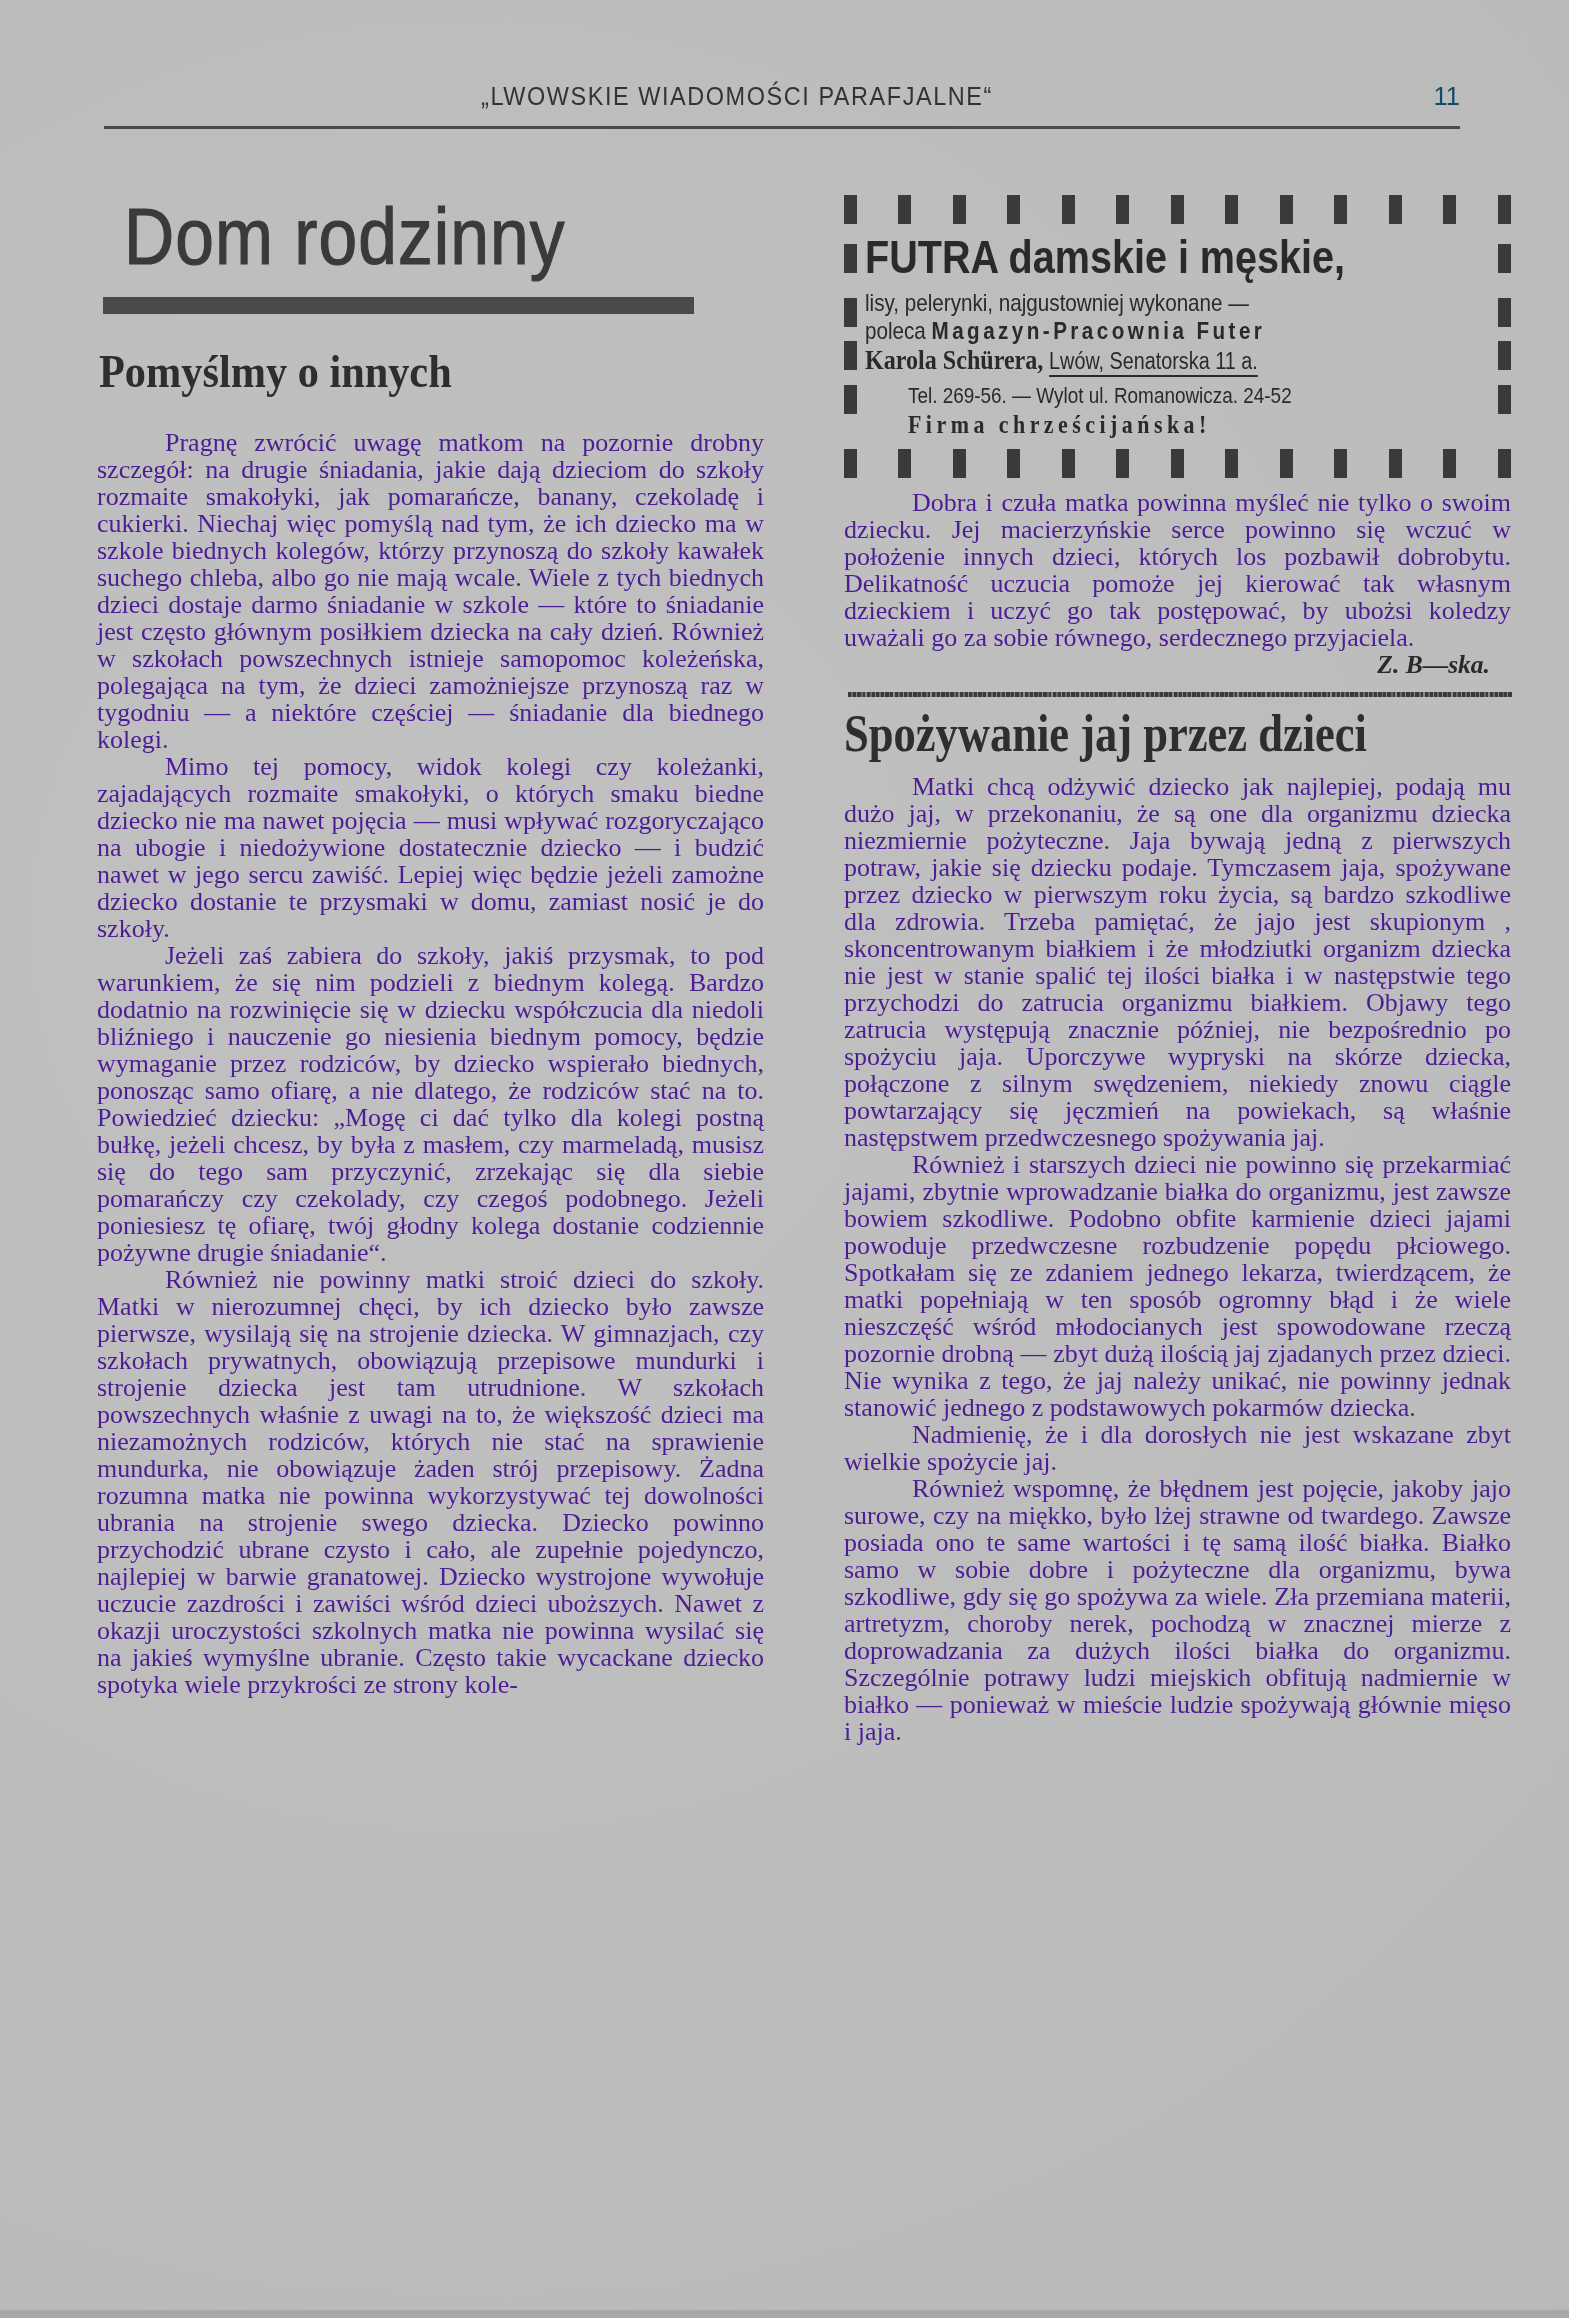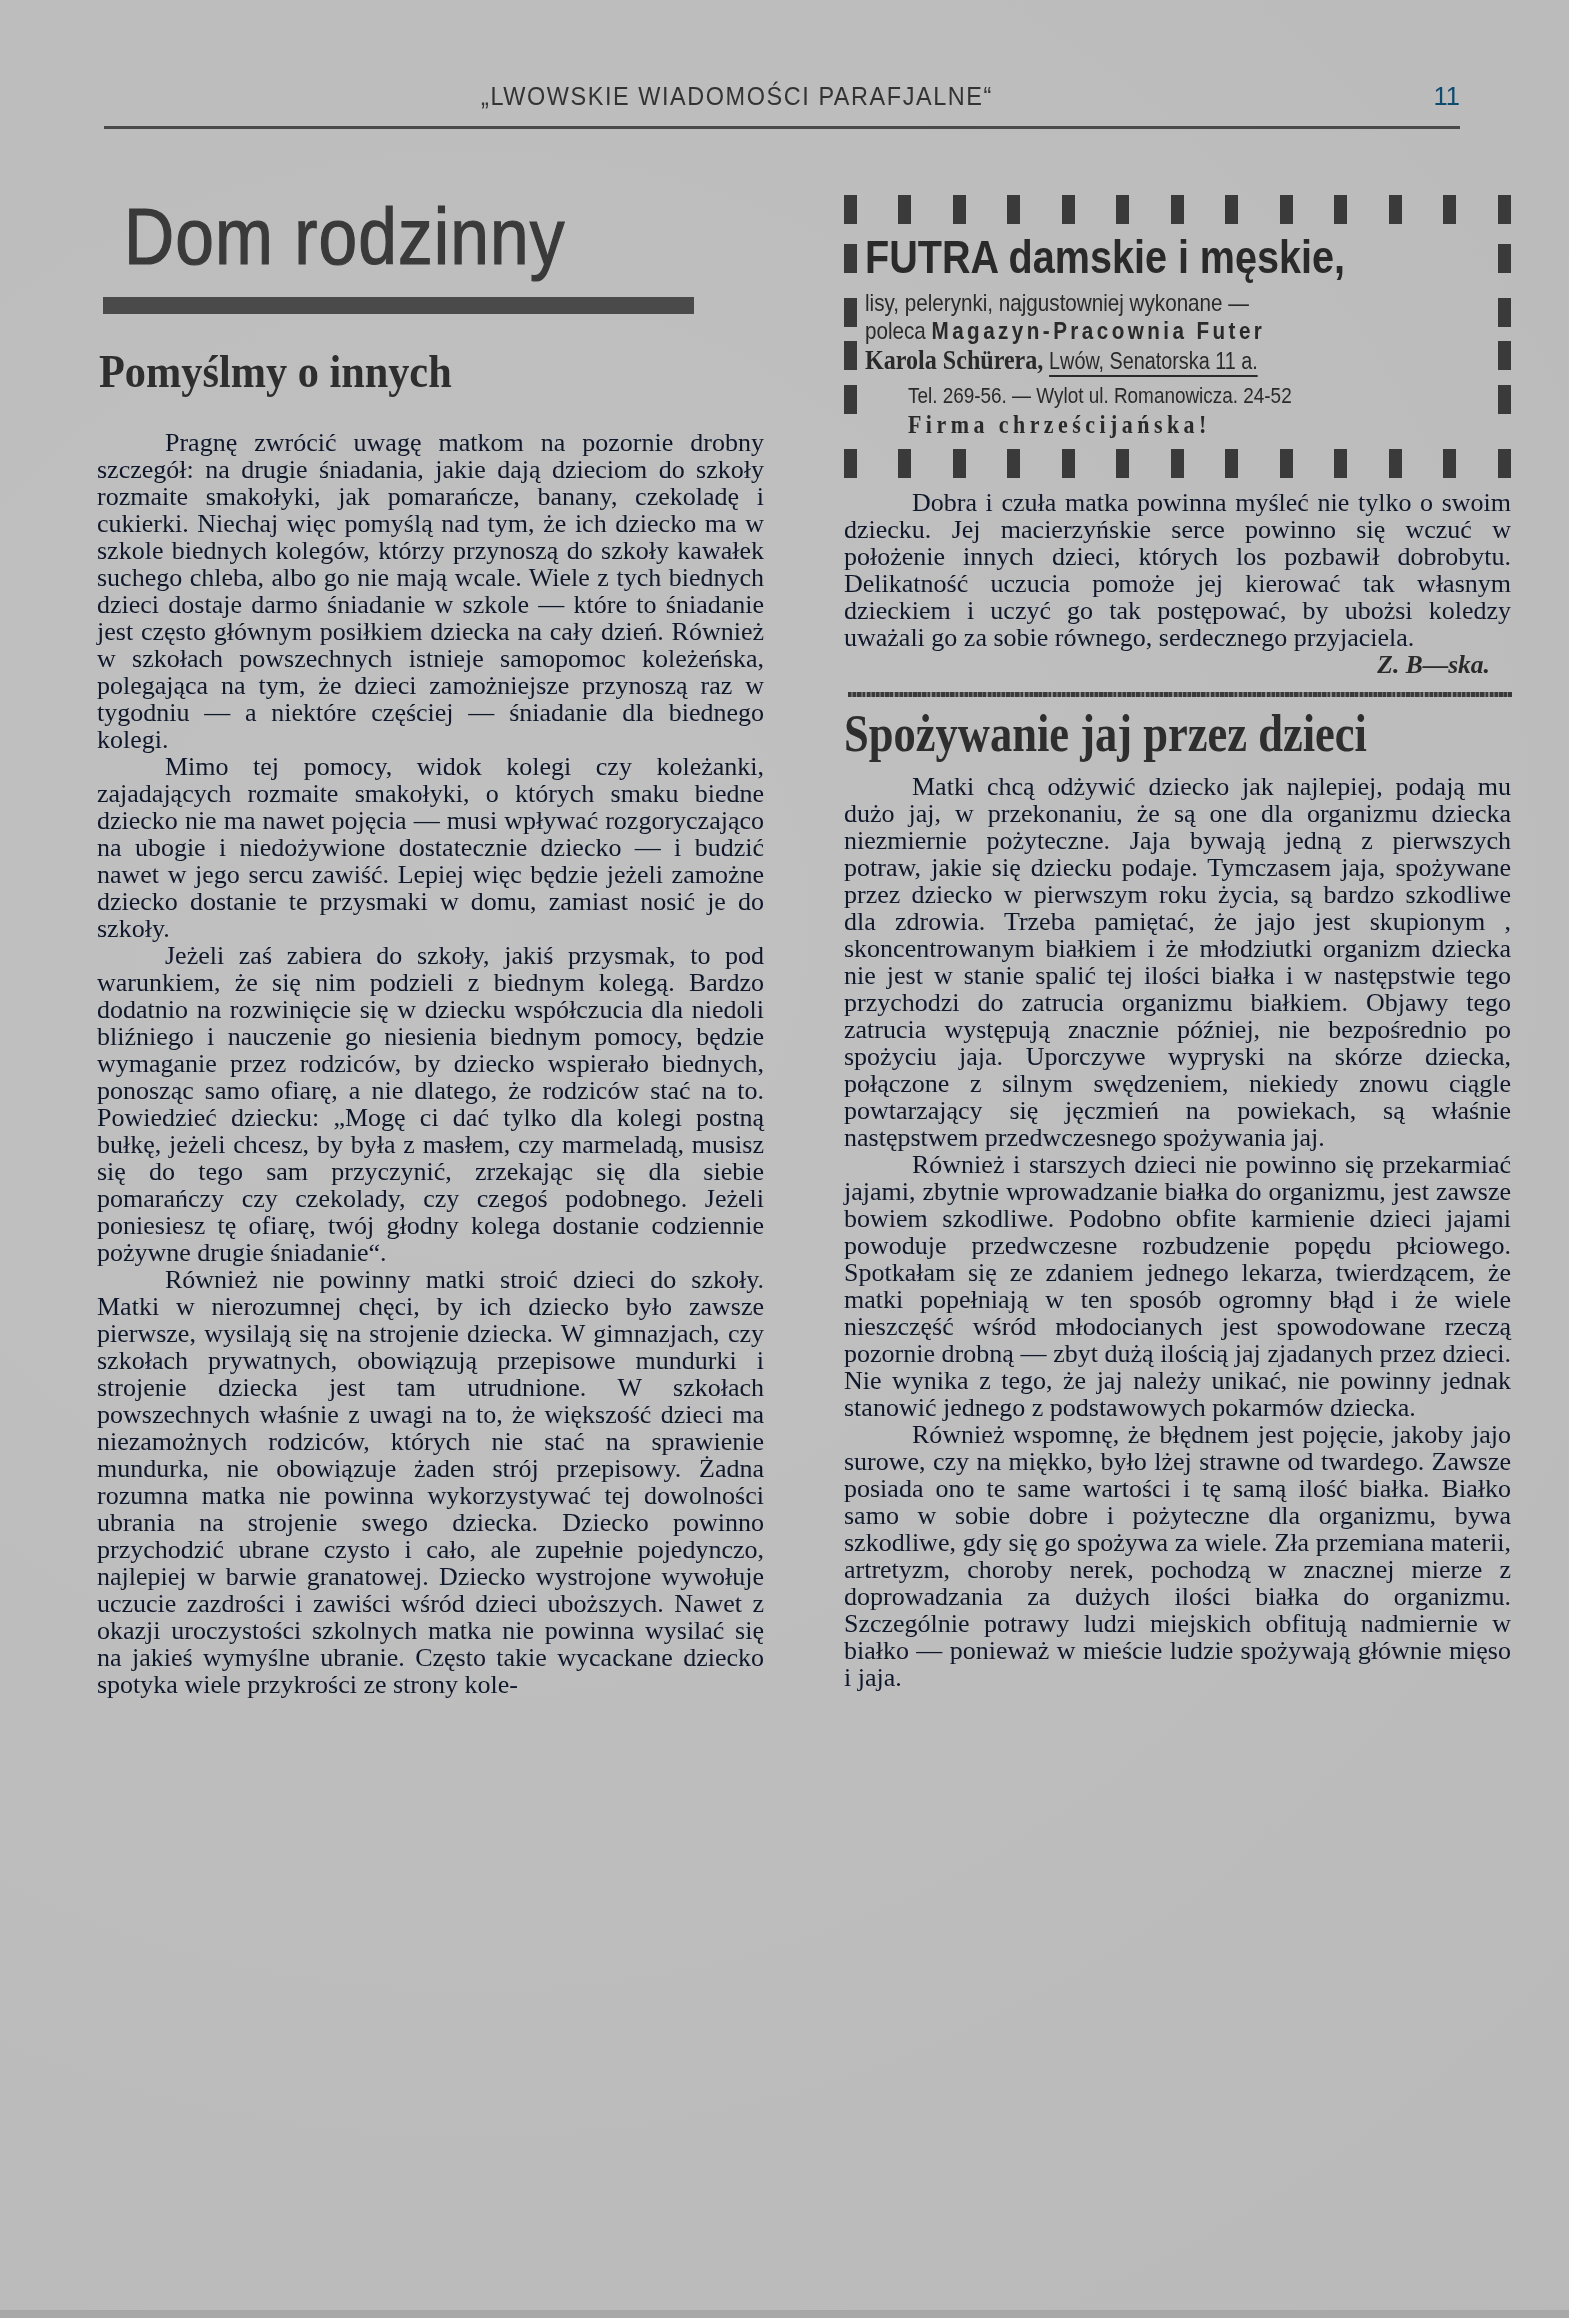--- a/index.html
+++ b/index.html
@@ -53,21 +53,21 @@
       background: #4a4a4a;
     }
     .subtitle {
       font-family: "Liberation Serif", serif;
       font-size: 46px; font-weight: bold; color: #2e2e2e;
       margin: 35px 0 0 2.3px; line-height: 1;
       transform: scaleX(0.92); transform-origin: left;
     }
     .body-text {
       font-size: 26px; line-height: 27px;
-      text-align: justify; color: #0f172a;
+      text-align: justify; color: #4c1d95;
       margin: 0;
     }
     .body-text p { margin: 0; text-indent: 68px; }
     .left-body { margin-top: 34px; }
 
     
     .ad {
       position: relative; width: 667px; height: 290px;
     }
     .sq {
@@ -188,16 +188,17 @@
     <p>Dobra i czuła matka powinna myśleć nie tylko o swoim dziecku. Jej macierzyńskie serce powinno się wczuć w położenie innych dzieci, których los pozbawił dobrobytu. Delikatność uczucia pomoże jej kierować tak własnym dzieckiem i uczyć go tak postępować, by ubożsi koledzy uważali go za sobie równego, serdecznego przyjaciela.</p>
   </div>
   <div class="signature">Z. B—ska.</div>
 
   <div class="ornament-rule"></div>
 
   <div class="section-title">Spożywanie jaj przez dzieci</div>
   <div class="body-text right-body-2">
     <p>Matki chcą odżywić dziecko jak najlepiej, podają mu dużo jaj, w przekonaniu, że są one dla organizmu dziecka niezmiernie pożyteczne. Jaja bywają jedną z pierwszych potraw, jakie się dziecku podaje. Tymczasem jaja, spożywane przez dziecko w pierwszym roku życia, są bardzo szkodliwe dla zdrowia. Trzeba pamiętać, że jajo jest skupionym , skoncentrowanym białkiem i że młodziutki organizm dziecka nie jest w stanie spalić tej ilości białka i w następstwie tego przychodzi do zatrucia organizmu białkiem. Objawy tego zatrucia występują znacznie później, nie bezpośrednio po spożyciu jaja. Uporczywe wypryski na skórze dziecka, połączone z silnym swędzeniem, niekiedy znowu ciągle powtarzający się jęczmień na powiekach, są właśnie następstwem przedwczesnego spożywania jaj.</p>
     <p>Również i starszych dzieci nie powinno się przekarmiać jajami, zbytnie wprowadzanie białka do organizmu, jest zawsze bowiem szkodliwe. Podobno obfite karmienie dzieci jajami powoduje przedwczesne rozbudzenie popędu płciowego. Spotkałam się ze zdaniem jednego lekarza, twierdzącem, że matki popełniają w ten sposób ogromny błąd i że wiele nieszczęść wśród młodocianych jest spowodowane rzeczą pozornie drobną — zbyt dużą ilością jaj zjadanych przez dzieci. Nie wynika z tego, że jaj należy unikać, nie powinny jednak stanowić jednego z podstawowych pokarmów dziecka.</p>
+    <p>Nadmienię, że i dla dorosłych nie jest wskazane zbyt wielkie spożycie jaj.</p>
     <p>Również wspomnę, że błędnem jest pojęcie, jakoby jajo surowe, czy na miękko, było lżej strawne od twardego. Zawsze posiada ono te same wartości i tę samą ilość białka. Białko samo w sobie dobre i pożyteczne dla organizmu, bywa szkodliwe, gdy się go spożywa za wiele. Zła przemiana materii, artretyzm, choroby nerek, pochodzą w znacznej mierze z doprowadzania za dużych ilości białka do organizmu. Szczególnie potrawy ludzi miejskich obfitują nadmiernie w białko — ponieważ w mieście ludzie spożywają głównie mięso i jaja.</p>
   </div>
 </div>
 
 
 </body></html>

